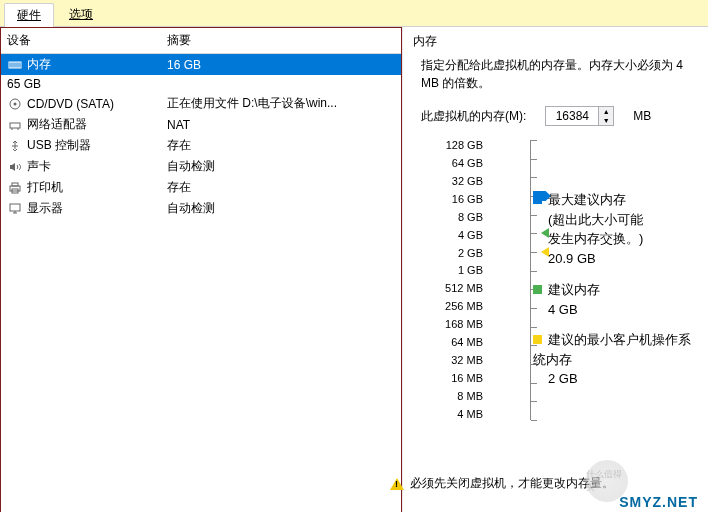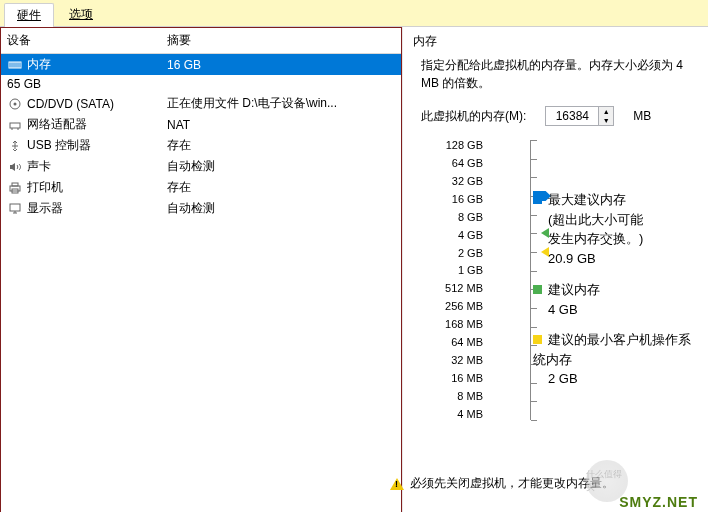--- a/index.html
+++ b/index.html
@@ -40,21 +40,21 @@
 .marker.yellow { border-right: 8px solid #f7d417; left: 10px; }
 
 .legend { position: absolute; left: 100px; font-size: 13px; line-height: 1.5; }
 .legend .sw { display: inline-block; width: 9px; height: 9px; margin-right: 6px; vertical-align: 0; }
 .legend .sub { margin-left: 15px; color: #000; }
 
 .warning-row { position: absolute; bottom: 20px; left: 390px; right: 10px; display: flex; align-items: center; gap: 6px; font-size: 12px; }
 .warn-icon { width: 0; height: 0; border-left: 7px solid transparent; border-right: 7px solid transparent; border-bottom: 12px solid #f0c808; position: relative; }
 .warn-icon::after { content: "!"; position: absolute; left: -2px; top: 1px; font-size: 9px; font-weight: bold; color: #000; }
 
-.watermark { position: absolute; right: 10px; bottom: 2px; font-size: 14px; font-weight: bold; color: #4d7c0f; letter-spacing: 1px; }
+.watermark { position: absolute; right: 10px; bottom: 2px; font-size: 14px; font-weight: bold; color: #0369a1; letter-spacing: 1px; }
 .watermark-circle { position: absolute; right: 80px; bottom: 10px; width: 42px; height: 42px; border-radius: 50%; background: radial-gradient(circle, #ddd, #ccc); opacity: .5; display: flex; align-items: center; justify-content: center; font-size: 9px; color: #888; }
 
 svg { display: block; }
 </style>
 </head>
 <body>
 
 <div class="tabs">
   <div class="tab active">硬件</div>
   <div class="tab">选项</div>

